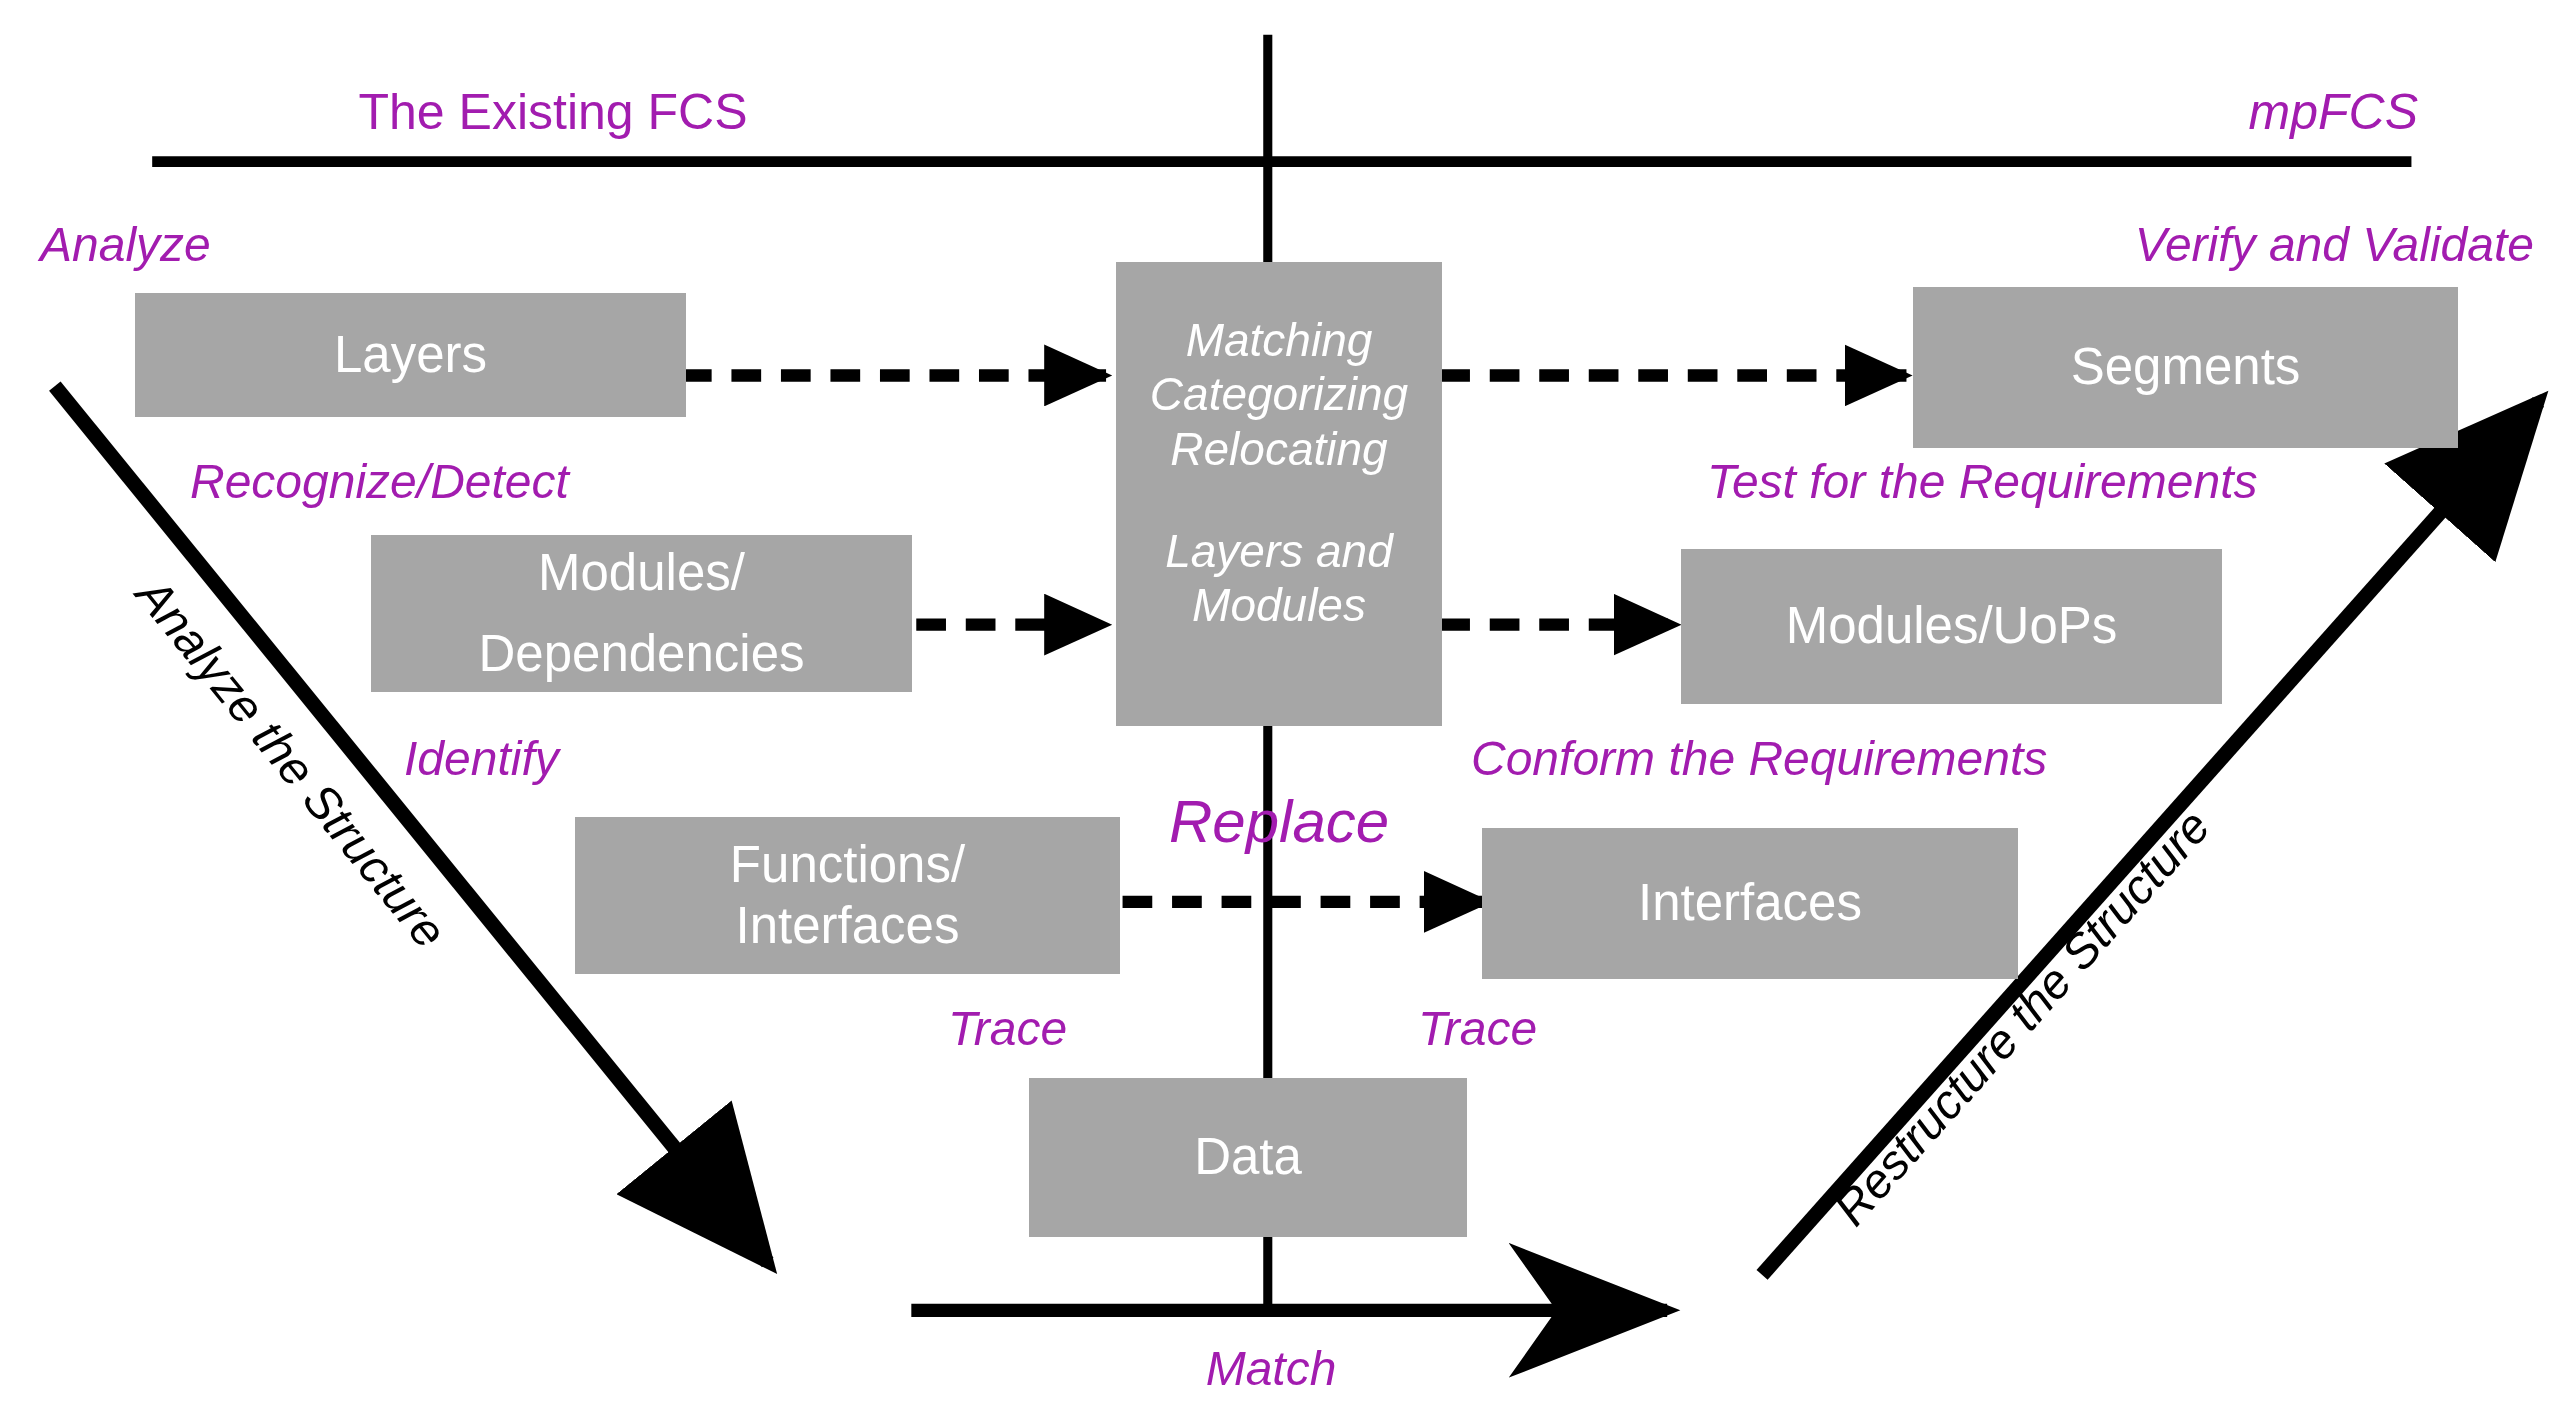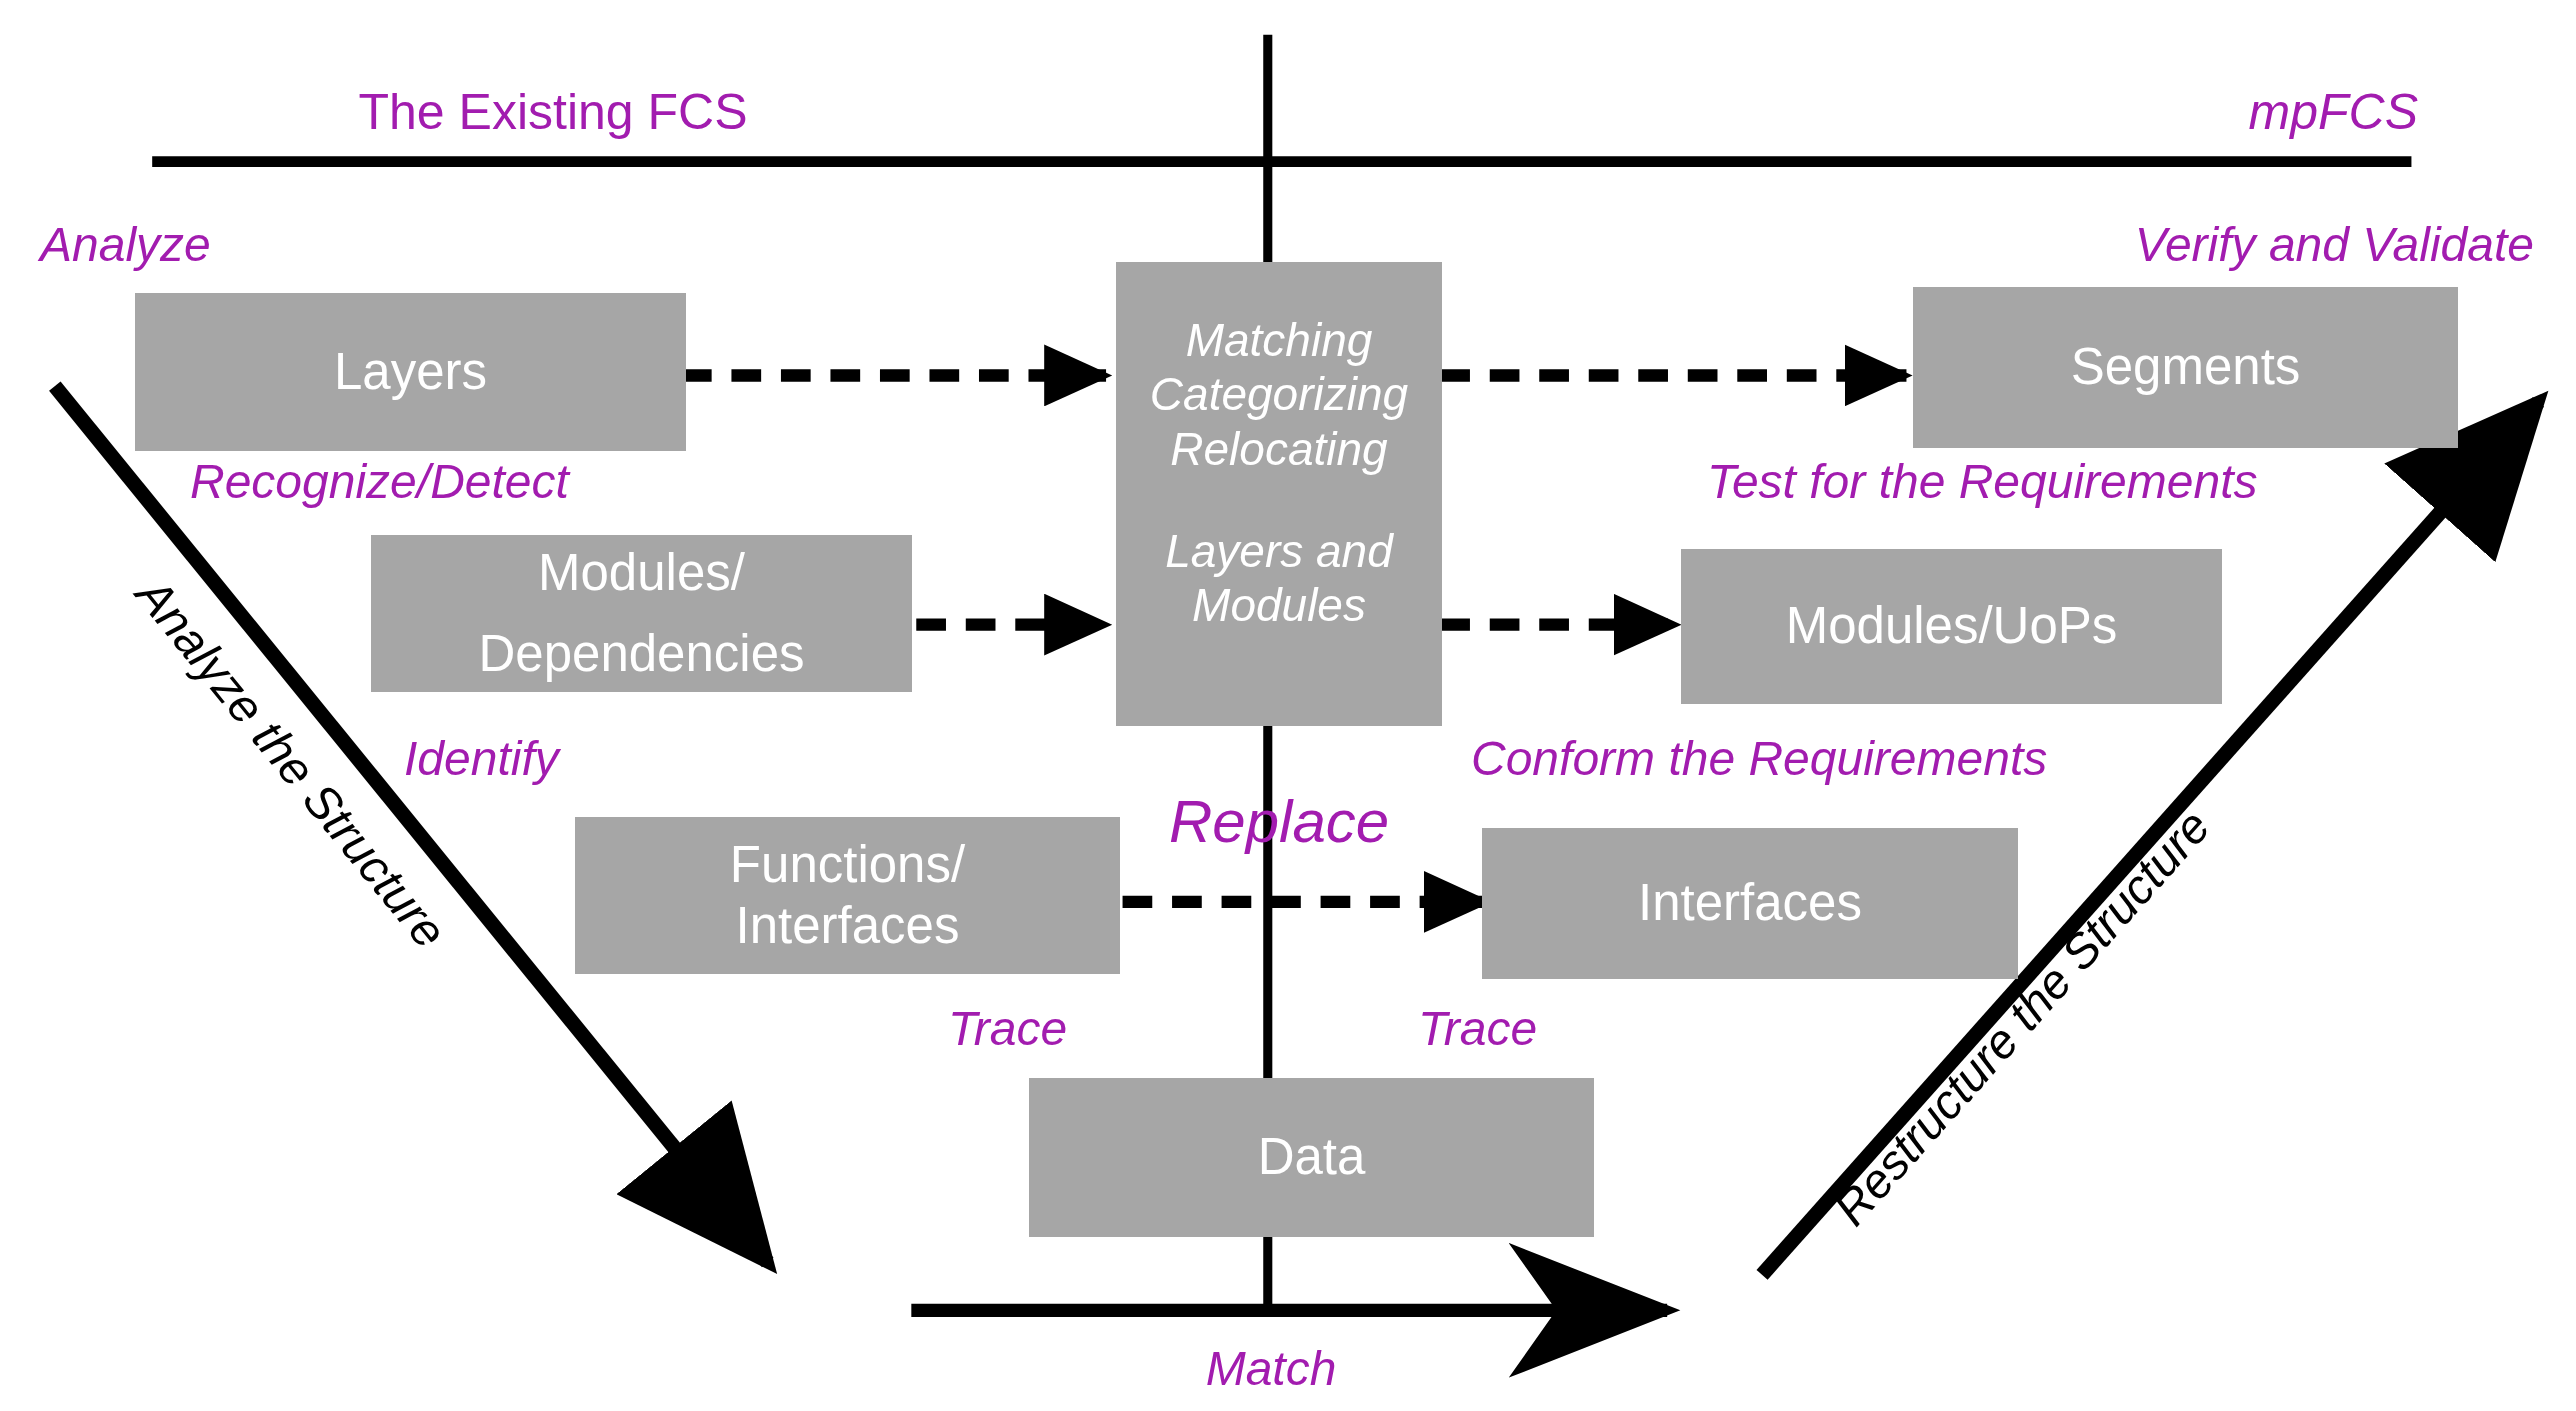--- a/index.html
+++ b/index.html
@@ -107,35 +107,35 @@
   <div class="lbl" style="left:1418px;top:1005px;font-size:48px;">Trace</div>
 
   <div class="lbl" style="left:1169px;top:792px;font-size:60px;">Replace</div>
 
   <div class="lbl center-anchor" style="left:1271px;top:1345px;font-size:48px;">Match</div>
 
   <div class="diag-lbl" style="left:165px;top:570px;font-size:48px;transform:rotate(50.9deg);">Analyze the Structure</div>
 
   <div class="diag-lbl" style="left:1826px;top:1202px;font-size:48px;transform:rotate(-48.3deg);">Restructure the Structure</div>
 
-  <div class="box" style="left:135px;top:293px;width:551px;height:158px;font-size:51px;">
+  <div class="box" style="left:135px;top:293px;width:551px;height:124px;font-size:51px;">
     <span class="ln">Layers</span>
   </div>
 
   <div class="box" style="left:371px;top:535px;width:541px;height:157px;font-size:51px;gap:21px;">
     <span class="ln">Modules/</span>
     <span class="ln">Dependencies</span>
   </div>
 
   <div class="box" style="left:575px;top:817px;width:545px;height:157px;font-size:51px;">
     <span class="ln">Functions/</span>
     <span class="ln">Interfaces</span>
   </div>
 
-  <div class="box" style="left:1029px;top:1078px;width:565px;height:159px;font-size:51px;">
+  <div class="box" style="left:1029px;top:1078px;width:438px;height:159px;font-size:51px;">
     <span class="ln">Data</span>
   </div>
 
   <div class="box italic" style="left:1116px;top:262px;width:326px;height:464px;font-size:46px;justify-content:flex-start;padding-top:51px;">
     <span class="ln">Matching</span>
     <span class="ln">Categorizing</span>
     <span class="ln">Relocating</span>
     <span class="ln" style="height:48px;"></span>
     <span class="ln">Layers and</span>
     <span class="ln">Modules</span>

